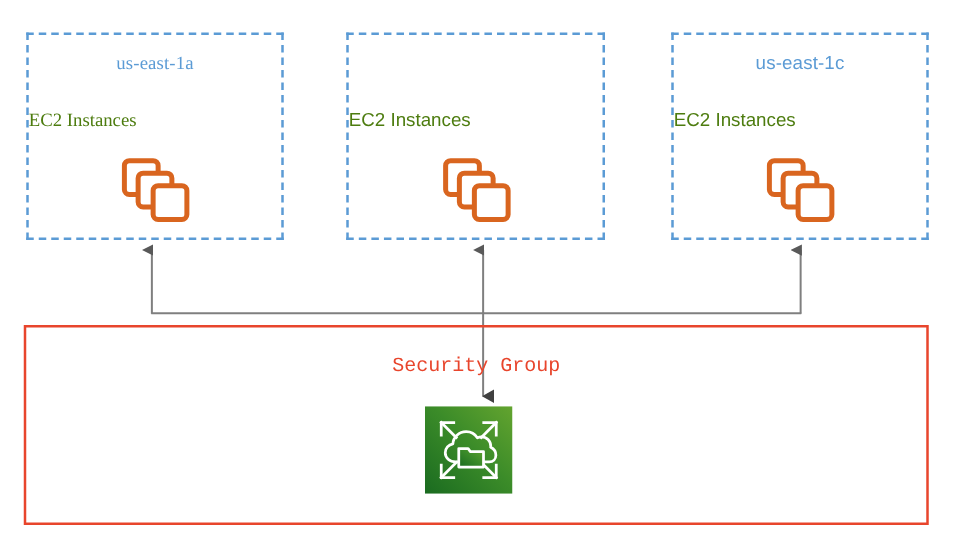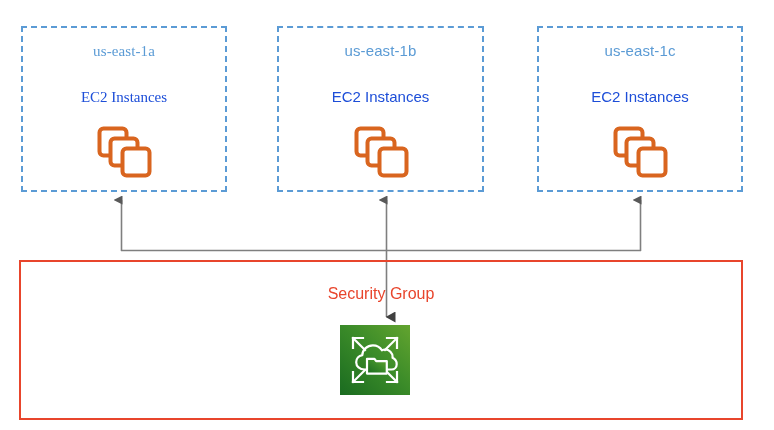--- a/index.html
+++ b/index.html
@@ -43,22 +43,21 @@
     font-size: 15px;
     line-height: 18px;
     letter-spacing: 0.1px;
     white-space: nowrap;
   }
   .az-sublabel {
     position: absolute;
     top: 60px;
     left: 0;
     width: 100%;
-    text-align: center;
-    color: #1d4ed8;
+    color: #4d7c0f;
     font-size: 15px;
     line-height: 18px;
     white-space: nowrap;
   }
 
   
   .ec2-icon {
     position: absolute;
     top: 98px;
     left: 50%;
@@ -92,20 +91,21 @@
   .security-group-label {
     position: absolute;
     left: 0;
     top: 22px;
     width: 100%;
     text-align: center;
     color: #E8452C;
     font-size: 16px;
     line-height: 19px;
     white-space: nowrap;
+    font-family: Liberation Mono, monospace;
   }
 
   
   .efs-icon {
     position: absolute;
     left: 340px;
     top: 325px;
     width: 70px;
     height: 70px;
   }
@@ -132,21 +132,20 @@
     <div class="ec2-icon">
       <svg width="56" height="52" viewBox="0 0 56 52" xmlns="http://www.w3.org/2000/svg">
         <rect x="2.5" y="2.5" width="27" height="27" rx="4" ry="4" fill="#ffffff" stroke="#D9651F" stroke-width="4"></rect>
         <rect x="13.5" y="12.5" width="27" height="27" rx="4" ry="4" fill="#ffffff" stroke="#D9651F" stroke-width="4"></rect>
         <rect x="25.5" y="22.5" width="27" height="27" rx="4" ry="4" fill="#ffffff" stroke="#D9651F" stroke-width="4"></rect>
       </svg>
     </div>
   </div>
 
   <div class="az-box az-2">
-    <div class="az-label">us-east-1b</div>
     <div class="az-sublabel">EC2 Instances</div>
     <div class="ec2-icon">
       <svg width="56" height="52" viewBox="0 0 56 52" xmlns="http://www.w3.org/2000/svg">
         <rect x="2.5" y="2.5" width="27" height="27" rx="4" ry="4" fill="#ffffff" stroke="#D9651F" stroke-width="4"></rect>
         <rect x="13.5" y="12.5" width="27" height="27" rx="4" ry="4" fill="#ffffff" stroke="#D9651F" stroke-width="4"></rect>
         <rect x="25.5" y="22.5" width="27" height="27" rx="4" ry="4" fill="#ffffff" stroke="#D9651F" stroke-width="4"></rect>
       </svg>
     </div>
   </div>
 

